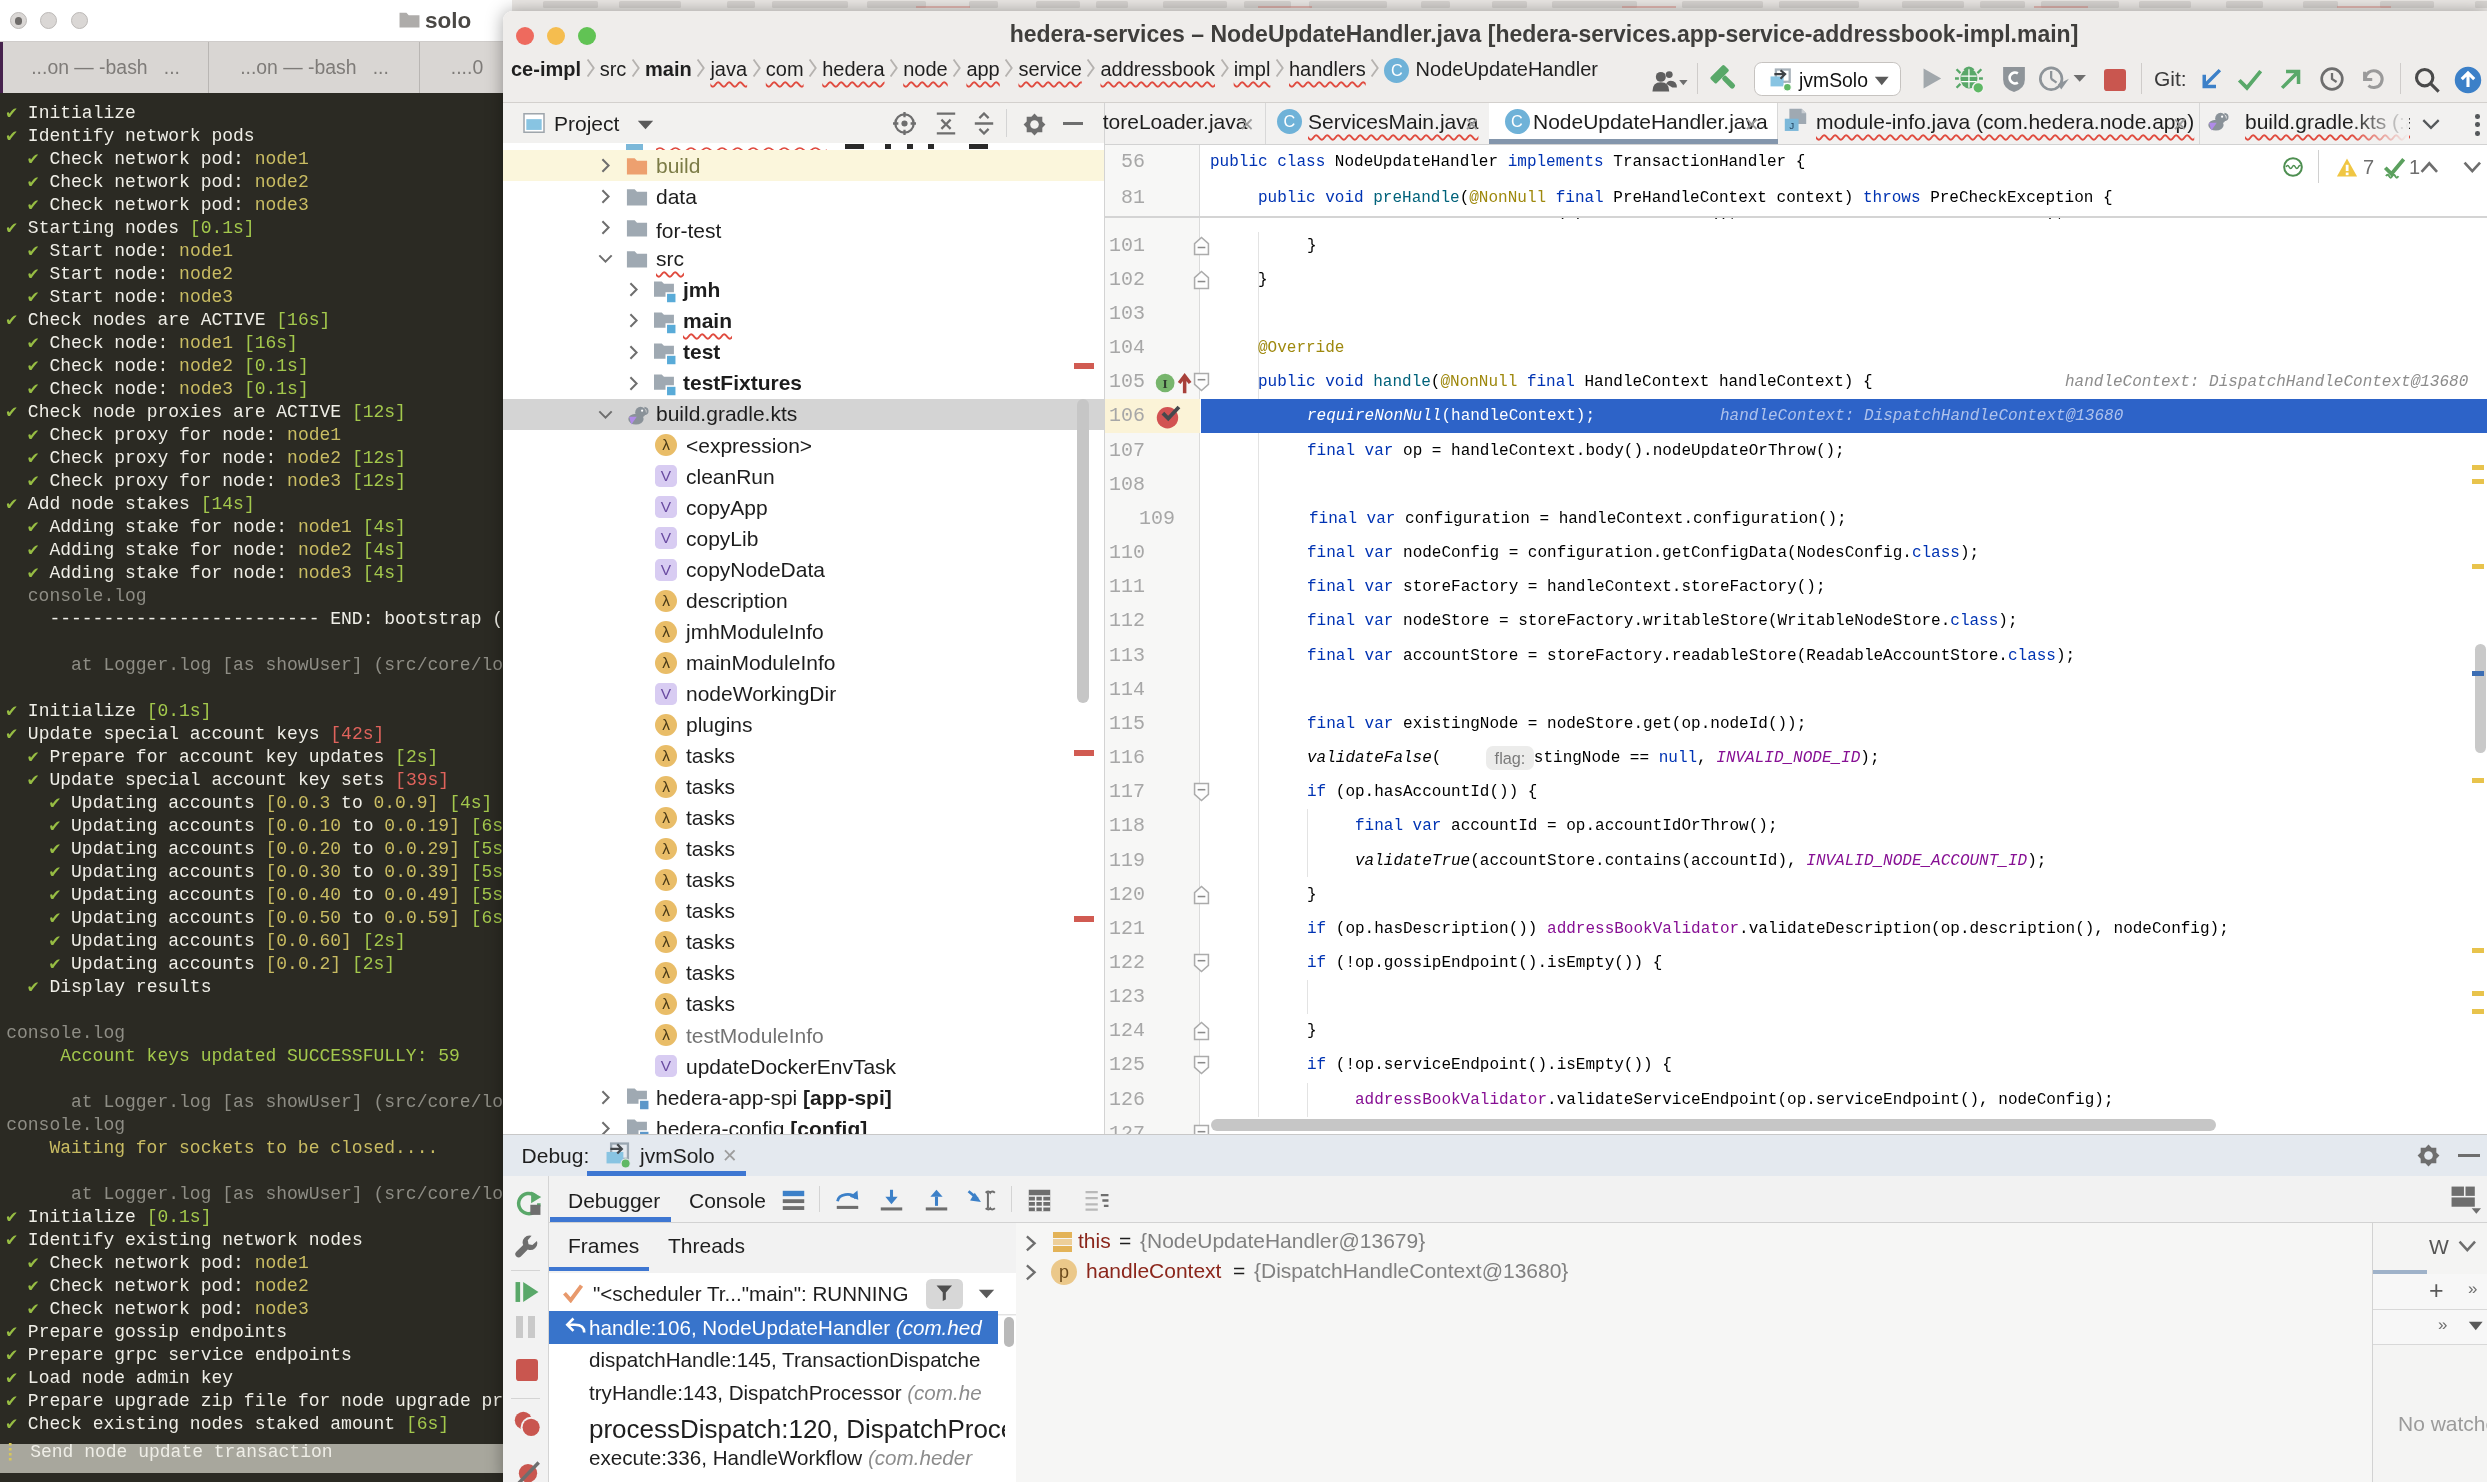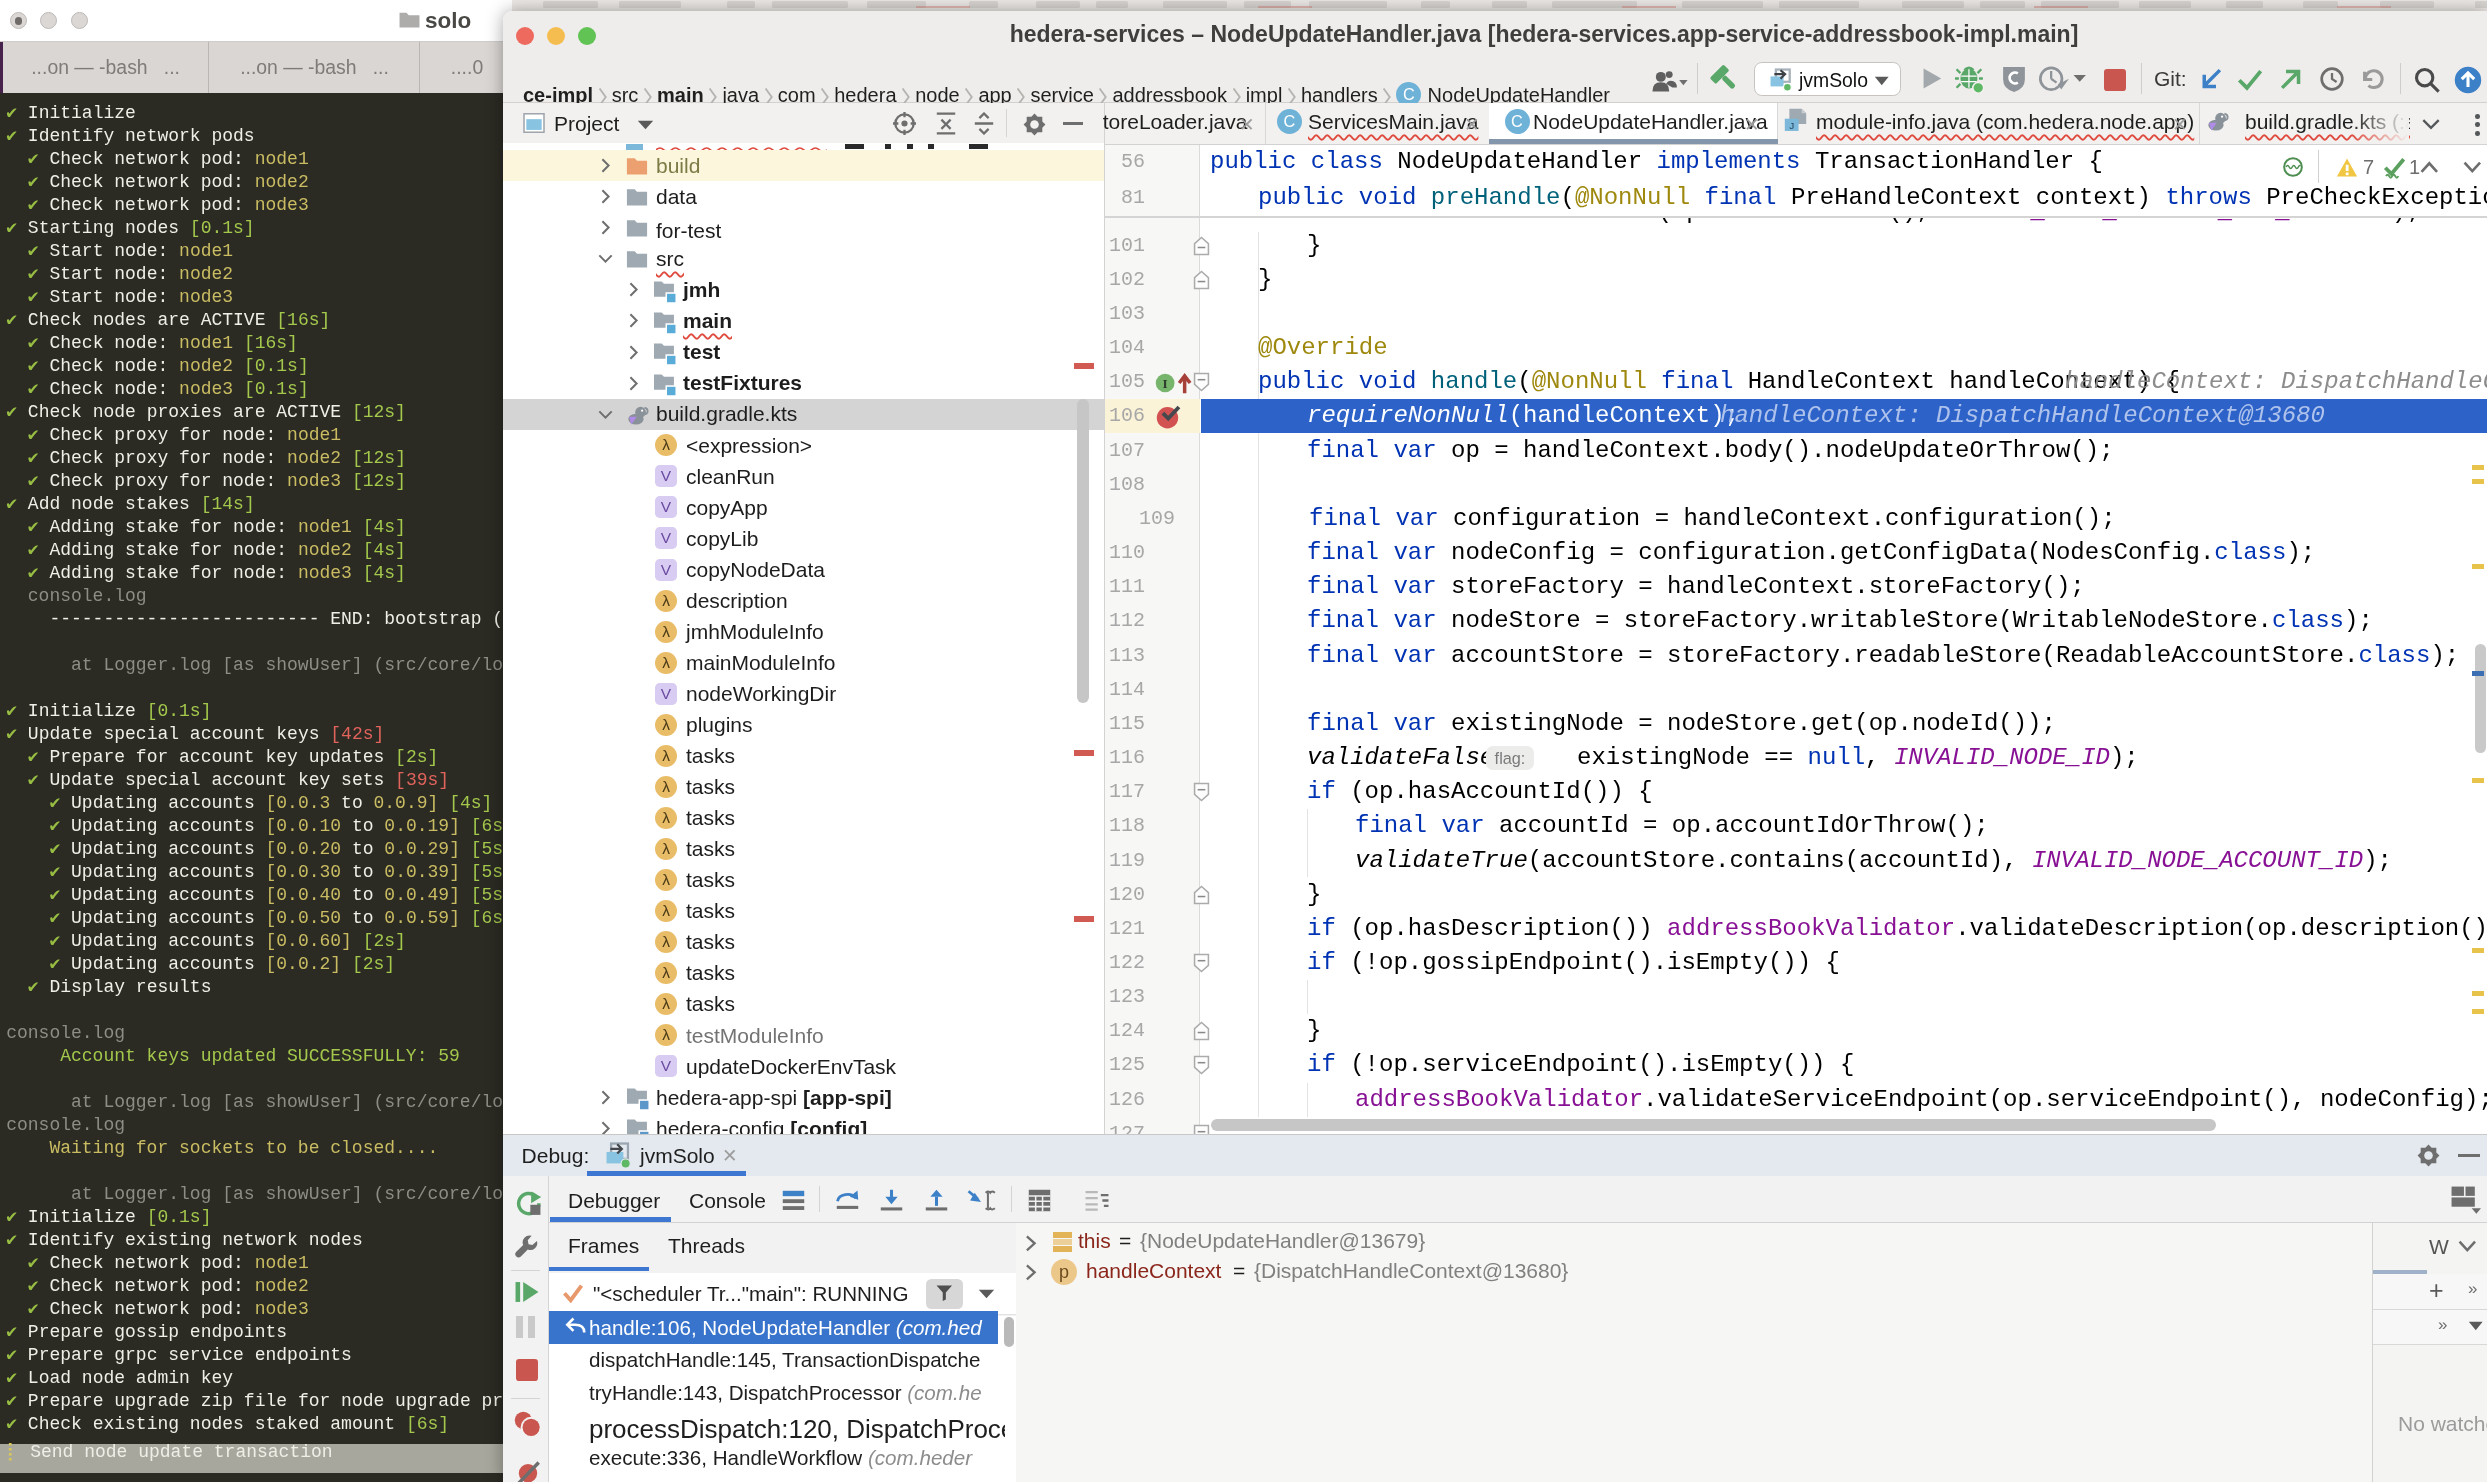--- a/index.html
+++ b/index.html
@@ -28,21 +28,21 @@
   #projhdr { position:absolute; left:0; top:92px; width:601px; height:40px; background:#F2F1EF; }
   #tree { position:absolute; left:0; top:133px; width:601px; height:991px; background:#FFFFFF; overflow:hidden; }
   #vdiv1 { position:absolute; left:601px; top:92px; width:0.8px; height:1031px; background:#D3D3D3; }
   
   #tabs { position:absolute; left:602px; top:92px; width:1383px; height:42px; background:#F2F1F0; border-bottom:0.8px solid #D2D2D2; z-index:5; }
   .etab { position:absolute; top:0; height:41px; border-right:0.8px solid #D8D8D8; }
   .etablbl { position:absolute; top:7px; font-size:21px; color:#1E1E1E; white-space:nowrap; }
   .x { position:absolute; top:11px; font-size:18.6px; color:#9D9D9D; }
   
   #editor { position:absolute; left:602px; top:130px; width:1383px; height:994px; background:#FFFFFF; overflow:hidden; }
-  .mono { font-family:"Liberation Mono", monospace; font-size:24px; line-height:34px; white-space:pre; }
+  .mono { font-family:"Liberation Mono", monospace; font-size:16px; line-height:34px; white-space:pre; }
   .kw { color:#0033B3; } .mth { color:#00627A; } .ann { color:#9E880D; } .cst { color:#871094; font-style:italic; } .fld { color:#871094; } .stat { font-style:italic; }
   .lnum { position:absolute; width:40px; text-align:right; color:#A7A7A7; font-family:"Liberation Mono", monospace; font-size:20px; line-height:34px; }
   .cl { position:absolute; left:105px; height:34px; }
   .hint { color:#8C8C8C; font-style:italic; }
   
   #debug { position:absolute; left:0; top:1123px; width:1984px; height:349px; background:#F2F2F2; border-top:0.8px solid #C8C8C8; }
   #dbghdr { position:absolute; left:0; top:0; width:100%; height:41px; background:#E4E9EF; }
   #dbgtool { position:absolute; left:45px; top:41px; width:1939px; height:46px; background:#F2F2F2; }
   #frames { position:absolute; left:45px; top:87px; width:468px; height:262px; }
   #vars { position:absolute; left:513px; top:87px; width:1356px; height:262px; background:#F6F6F5; border-top:0.8px solid #D2D2D2; }
@@ -170,21 +170,21 @@
 </div>
 
 <div id="ide">
   <div id="idetitle">
     <div class="tl2" style="left:13px;background:#EE6A5E;"></div>
     <div class="tl2" style="left:44px;background:#F5BD4F;"></div>
     <div class="tl2" style="left:75px;background:#61C354;"></div>
     <div id="idetitletxt">hedera-services – NodeUpdateHandler.java [hedera-services.app-service-addressbook-impl.main]</div>
   </div>
   <div id="crumbs">
-      <div style="position:absolute;left:20px;top:3.9px;height:49px;display:flex;align-items:flex-end;">
+      <div style="position:absolute;left:8px;top:3.9px;height:49px;display:flex;align-items:flex-start;">
         <span class="bc2 bcb" style="font-size:20px;color:#1F1F1F;white-space:nowrap;">ce-impl</span>
         <span style="margin:0 4.7px;display:flex;align-items:center;">
           <svg width="9.3" height="20" viewBox="0 0 12 26">
             <path d="M2 2 L10 13 L2 24" stroke="#B5B2AF" stroke-width="2.4" fill="none"></path>
           </svg>
         </span>
         <span class="bc2" style="font-size:20px;color:#1F1F1F;white-space:nowrap;">src</span>
         <span style="margin:0 4.7px;display:flex;align-items:center;">
           <svg width="9.3" height="20" viewBox="0 0 12 26">
             <path d="M2 2 L10 13 L2 24" stroke="#B5B2AF" stroke-width="2.4" fill="none"></path>

